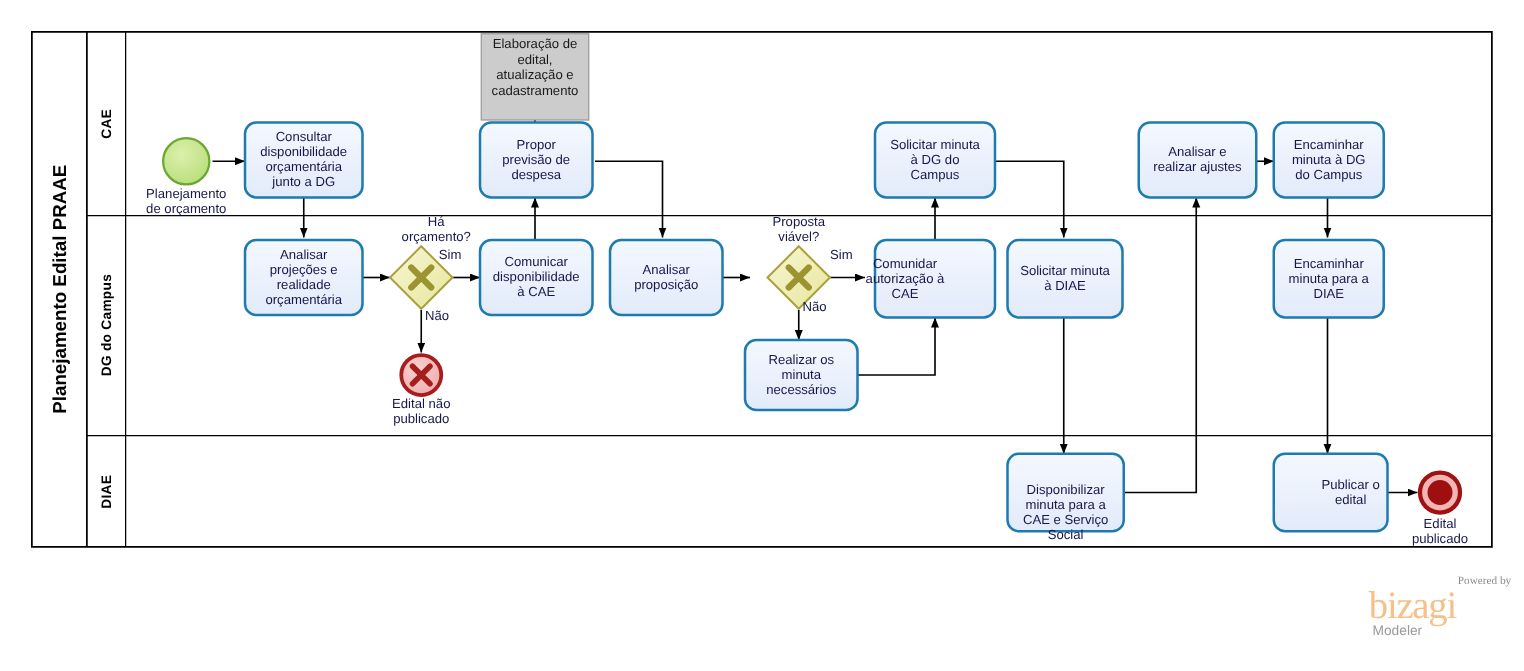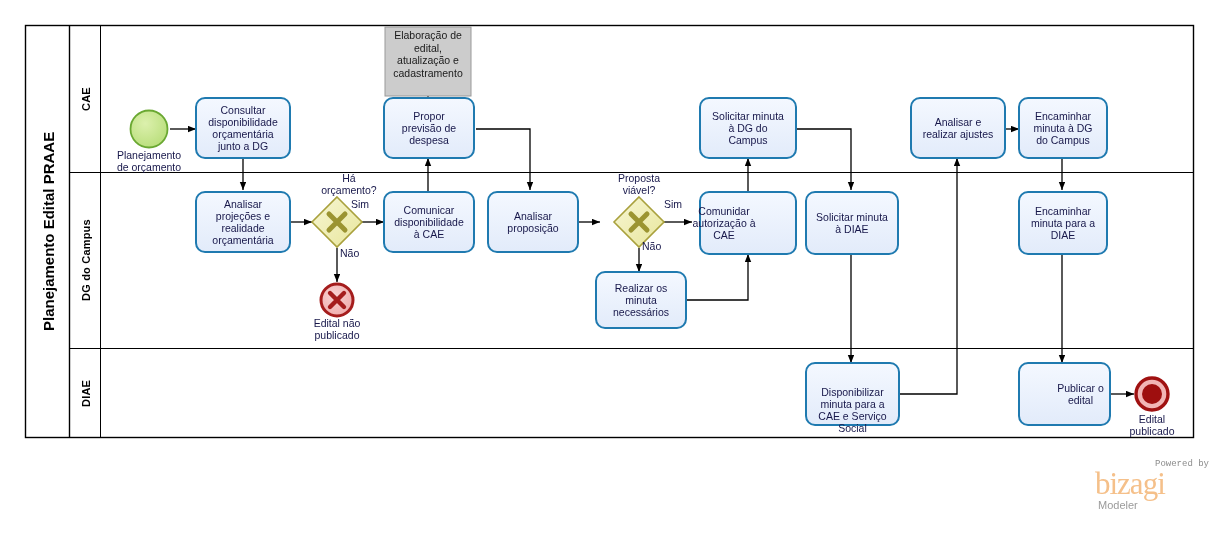--- a/index.html
+++ b/index.html
@@ -17,21 +17,21 @@
 
   .lane-title{position:absolute;color:#000;font-size:11px;font-weight:bold;
               writing-mode:vertical-rl;transform:rotate(180deg);
               display:flex;align-items:center;justify-content:center;letter-spacing:.2px;}
   .pool-title{position:absolute;color:#000;font-size:15px;font-weight:bold;
               writing-mode:vertical-rl;transform:rotate(180deg);
               display:flex;align-items:center;justify-content:center;}
 
   #logo{position:absolute;left:1093px;top:458px;width:118px;height:56px;}
   #logo .pw{position:absolute;right:2px;top:1px;font-size:9px;color:#8c8c8c;
-            font-family:Liberation Mono, monospace;}
+            font-family:Liberation Serif, serif;}
   #logo .bz{position:absolute;left:2px;top:10px;font-size:31px;color:#f5c08a;
             letter-spacing:-1px;font-family:Liberation Serif, serif;line-height:31px;text-align:right;}
   #logo .md{position:absolute;left:5px;top:41px;font-size:11px;color:#9b9b9b;
             font-family:"Liberation Sans",sans-serif;}
 </style>
 </head>
 <body>
 
 <div id="stage">
 

